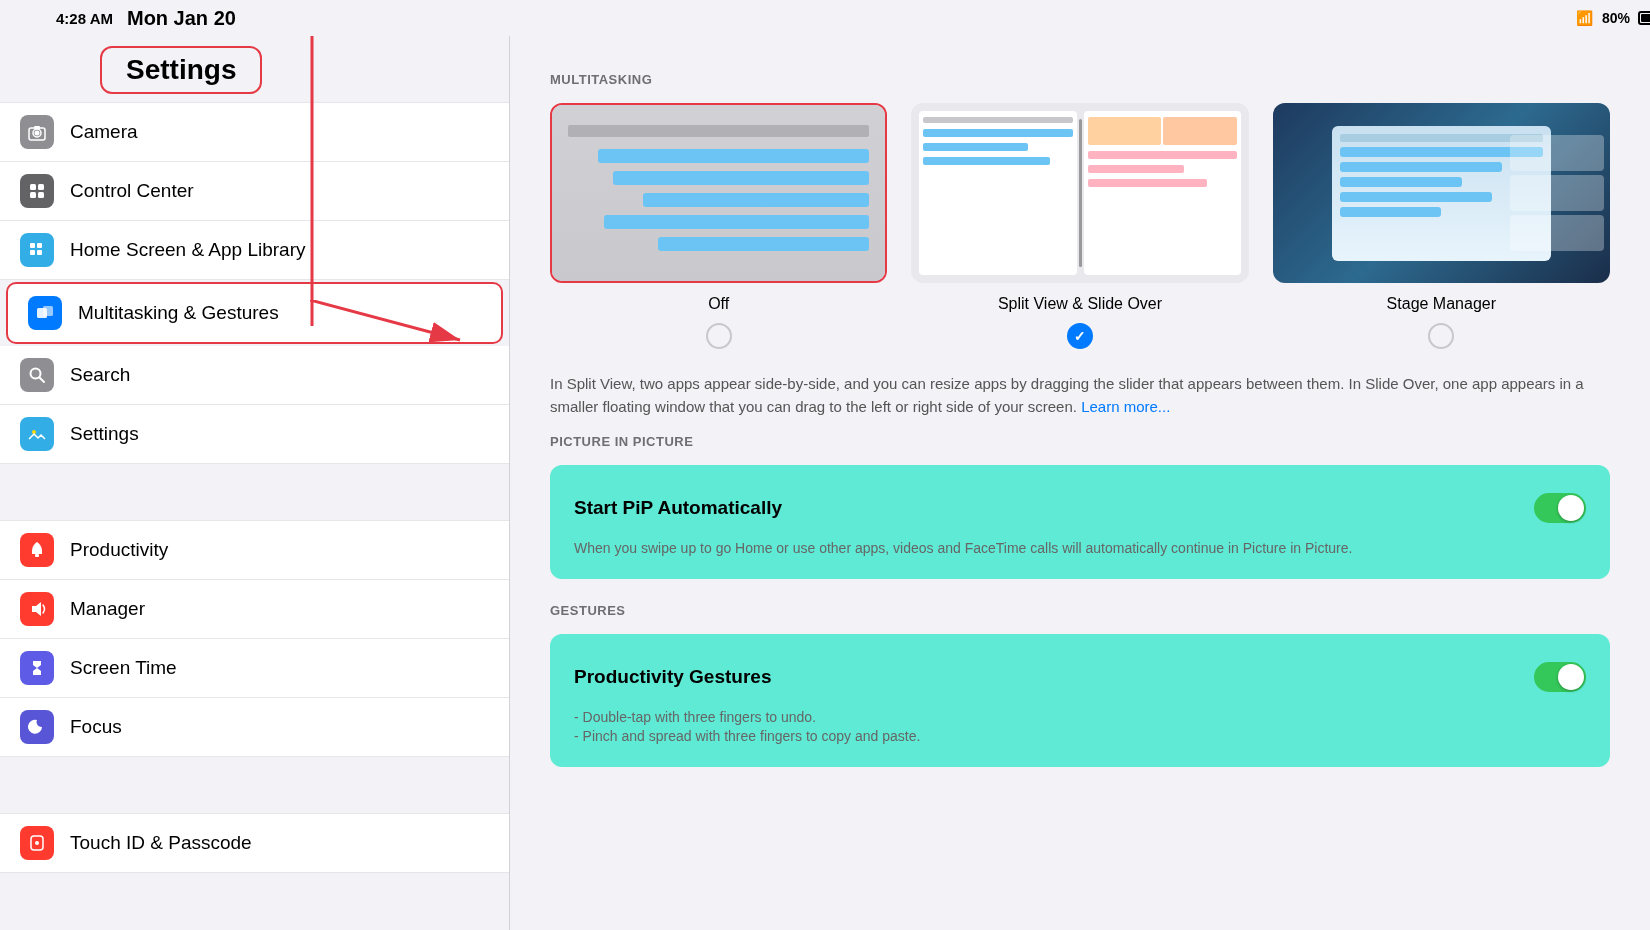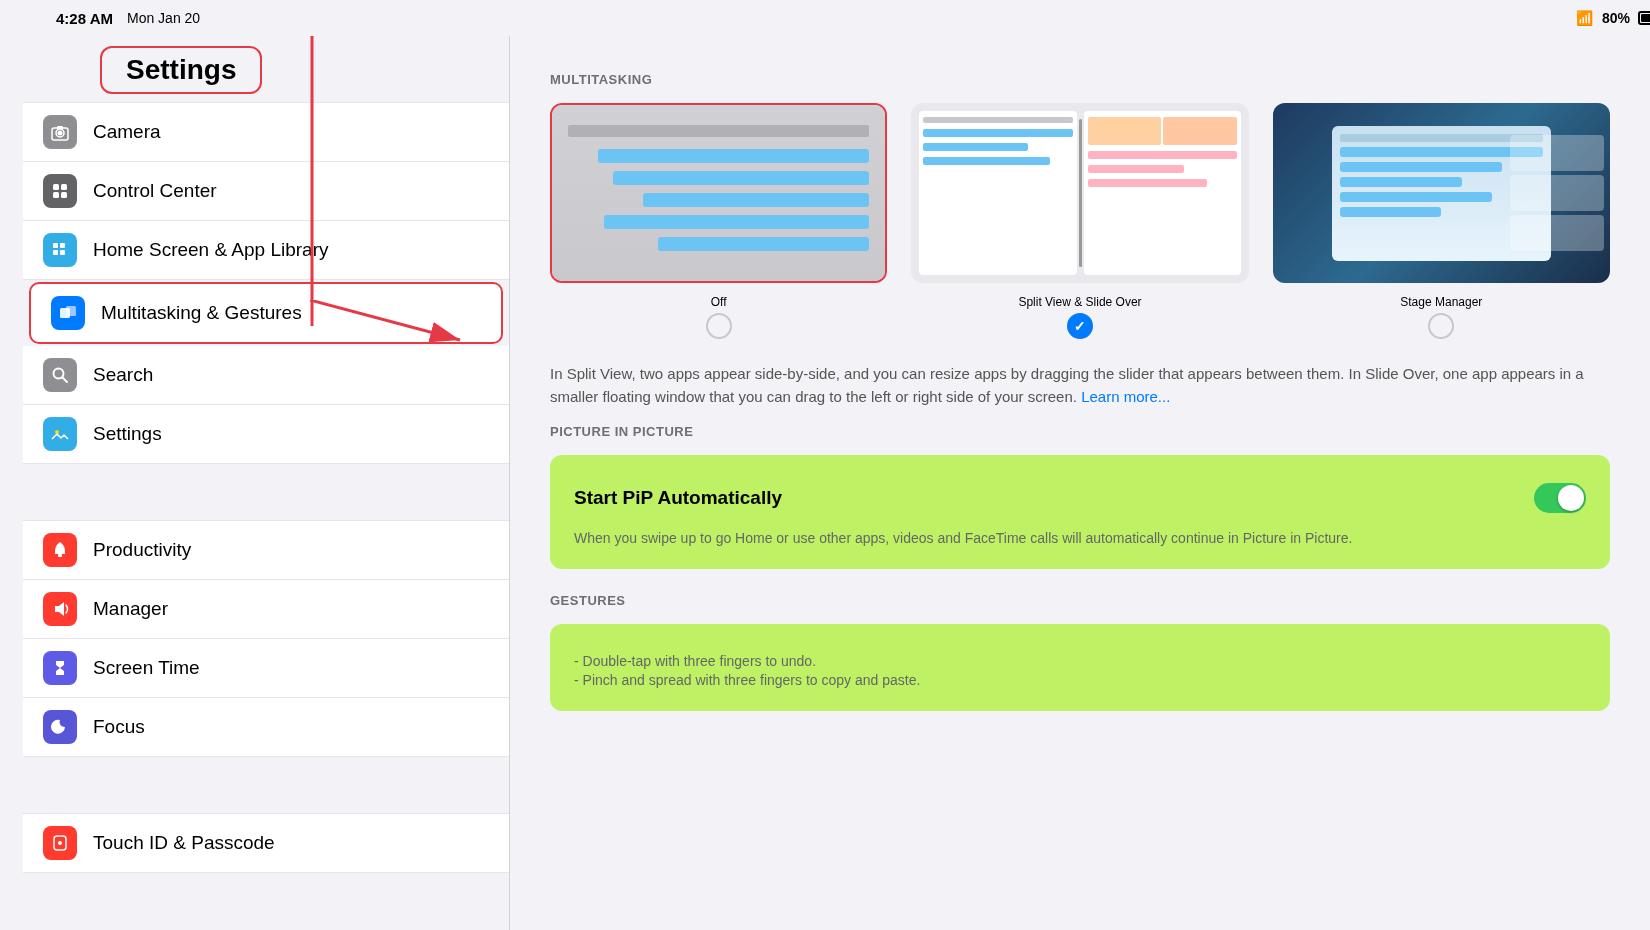--- a/index.html
+++ b/index.html
@@ -20,21 +20,21 @@
       background: #f2f2f7;
       display: flex;
       align-items: center;
       justify-content: space-between;
       padding: 0 20px;
       font-size: 15px;
       font-weight: 600;
       margin-left: 36px;
     }
     .status-time { font-weight: 700; font-size: 15px; color: #000; }
-    .status-date { font-size: 14px; font-weight: 400; color: #000; margin-left: 8px; }
+    .status-date { font-size: 20px; font-weight: 700; color: #000; margin-left: 8px; }
     .status-right { display: flex; align-items: center; gap: 8px; }
     .wifi-icon { font-size: 14px; }
     .battery-text { font-size: 14px; font-weight: 600; }
     .battery-icon {
       width: 28px; height: 14px; border: 2px solid #000; border-radius: 3px; position: relative; display: flex; align-items: center; padding: 1px;
     }
     .battery-icon::after {
       content: ''; position: absolute; right: -5px; top: 50%; transform: translateY(-50%);
       width: 3px; height: 6px; background: #000; border-radius: 0 1px 1px 0;
     }
@@ -86,21 +86,20 @@
     .sidebar-item:first-child { border-top: 1px solid #e5e5ea; }
     .sidebar-item.selected {
       background: #e0e0e5;
       border: 2px solid #e63946;
       border-radius: 10px;
       margin: 2px 6px;
     }
 
     .sidebar-group {
       margin-bottom: 28px;
-      margin-left: 23px;
     }
     .sidebar-group .sidebar-item {
       background: #fff;
     }
     .sidebar-group .sidebar-item:first-child { border-top: 1px solid #e5e5ea; }
 
     .item-icon {
       width: 34px;
       height: 34px;
       border-radius: 8px;
@@ -258,23 +257,23 @@
       gap: 4px;
     }
     .stage-thumb {
       width: 100%;
       height: 36px;
       border-radius: 4px;
       background: rgba(255,255,255,0.3);
     }
 
     .option-label {
-      font-size: 12px;
+      font-size: 16px;
       color: #000;
-      margin-bottom: 4px;
+      margin-bottom: 10px;
     }
     .option-radio {
       width: 26px;
       height: 26px;
       border-radius: 50%;
       border: 2px solid #c7c7cc;
       display: flex;
       align-items: center;
       justify-content: center;
     }
@@ -292,21 +291,21 @@
     .description-text {
       font-size: 15px;
       color: #555;
       line-height: 1.5;
       margin-bottom: 16px;
     }
     .learn-more { color: #007aff; }
 
     
     .card-section {
-      background: #bef264;
+      background: #5eead4;
       border-radius: 12px;
       padding: 20px 24px;
       margin-bottom: 24px;
     }
 
     .toggle-row {
       display: flex;
       align-items: center;
       justify-content: space-between;
       padding: 8px 0;
@@ -583,20 +582,24 @@
     <div class="card-section">
       <div class="toggle-row">
         <span class="toggle-label">Start PiP Automatically</span>
         <div class="toggle-switch"></div>
       </div>
       <p class="toggle-description">When you swipe up to go Home or use other apps, videos and FaceTime calls will automatically continue in Picture in Picture.</p>
     </div>
 
     <div class="section-header">GESTURES</div>
     <div class="card-section">
+      <div class="toggle-row">
+        <span class="toggle-label">Productivity Gestures</span>
+        <div class="toggle-switch"></div>
+      </div>
       <p class="toggle-description">
         - Double-tap with three fingers to undo.<br>
         - Pinch and spread with three fingers to copy and paste.
       </p>
     </div>
 
   </div>
 
   <svg class="red-arrow" width="200" height="80" viewBox="0 0 200 80" style="position:absolute;left:310px;top:300px;z-index:100;pointer-events:none;">
     <defs>

